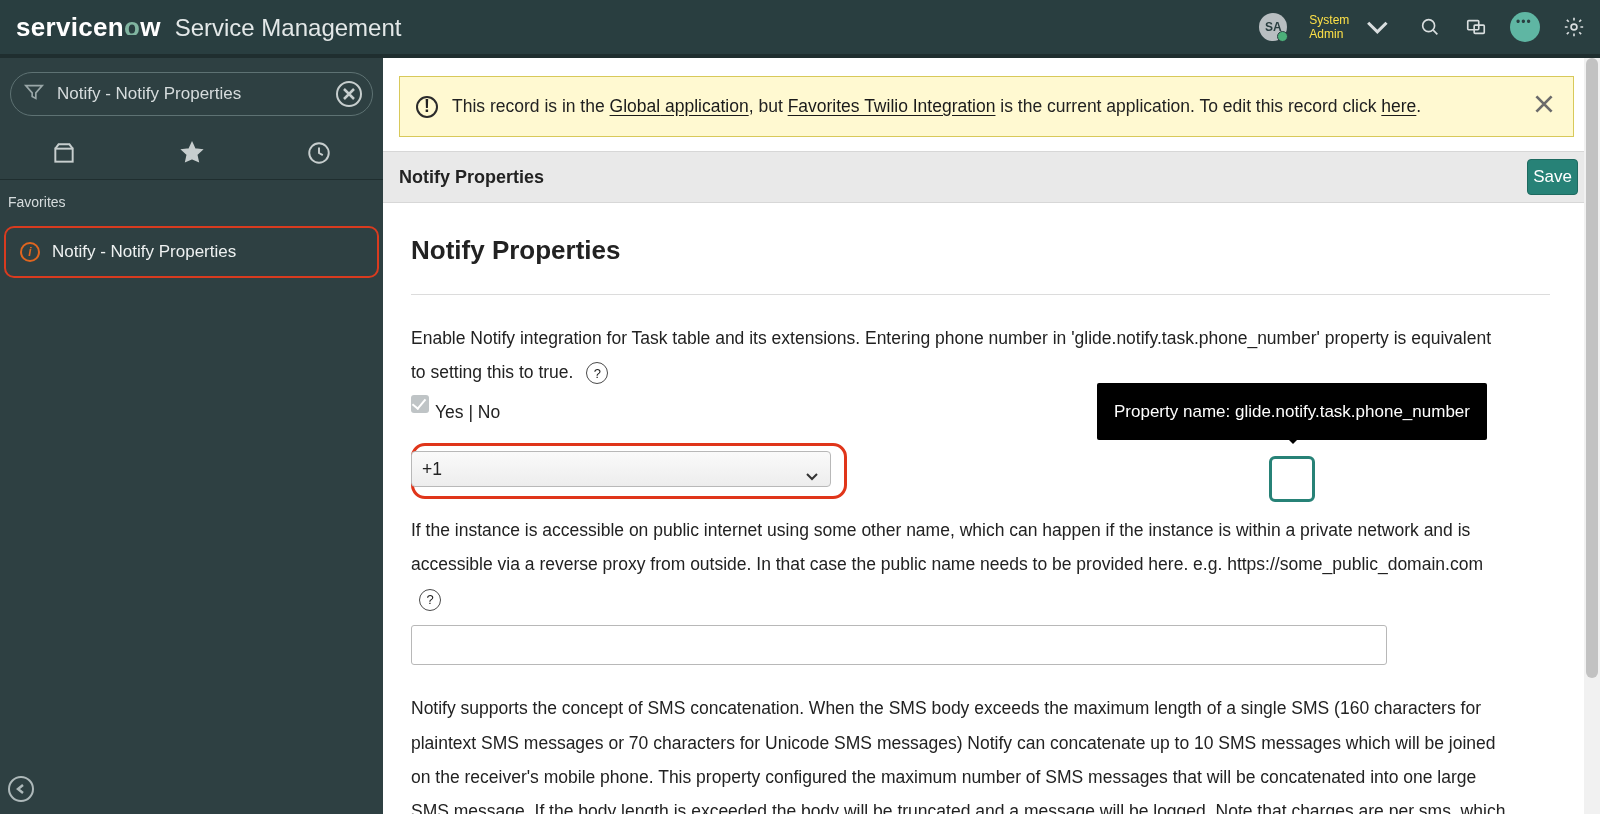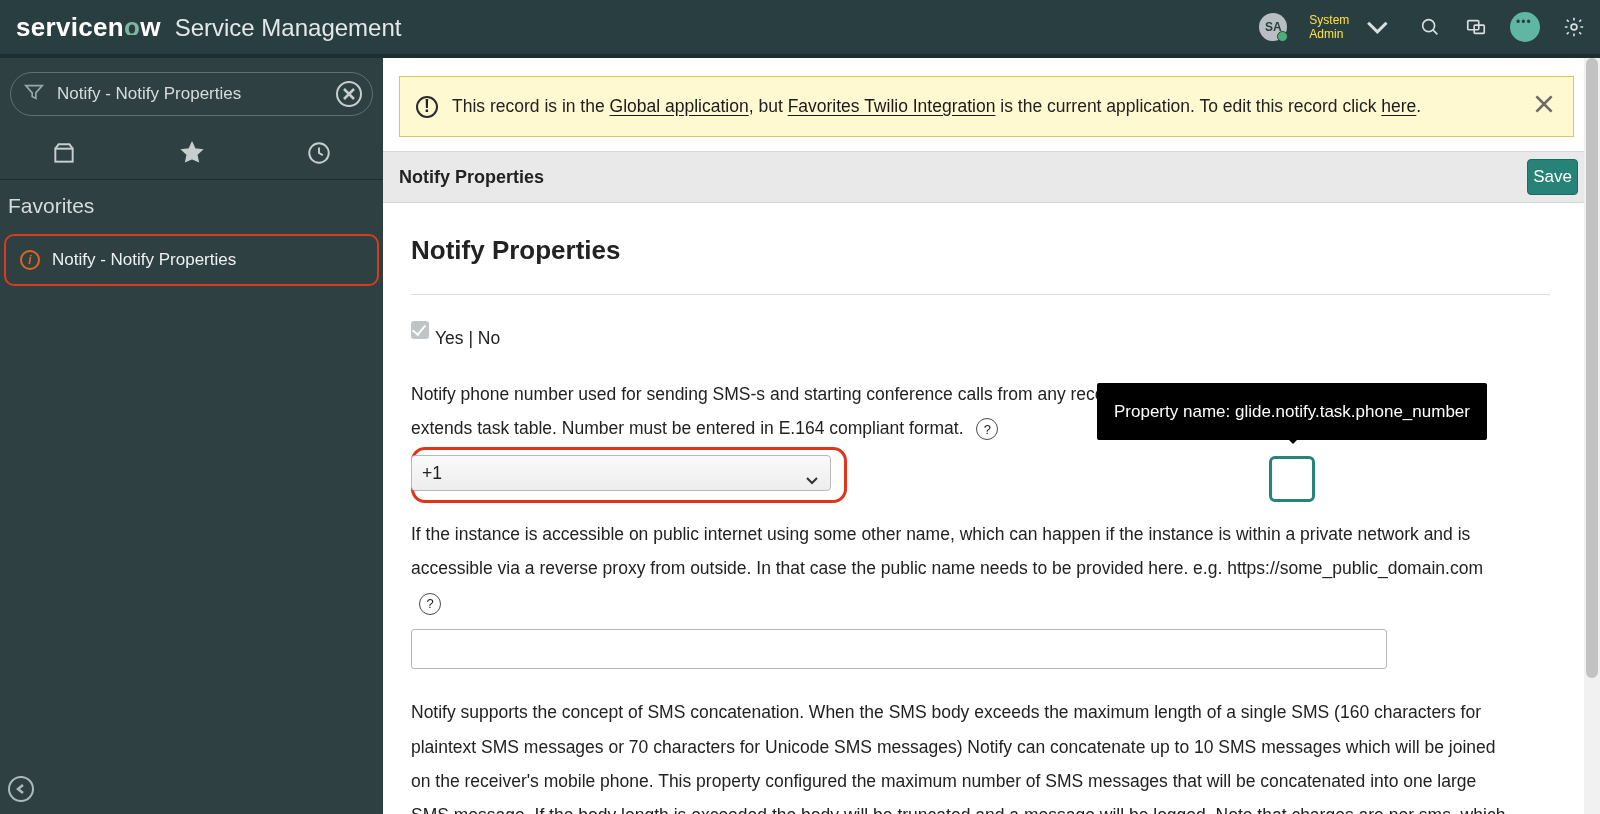--- a/index.html
+++ b/index.html
@@ -38,21 +38,21 @@
     background:#2e4042;
   }
   .filter-pill .funnel svg{ width:22px; height:22px; stroke:#9aa7a8; fill:none; stroke-width:1.8;}
   .filter-pill .txt{ font-size:17px; color:#d6dcdd;}
   .filter-pill .clear{ margin-left:auto; width:26px; height:26px; border:2px solid #c7cece; border-radius:50%; display:flex; align-items:center; justify-content:center; cursor:pointer;}
   .filter-pill .clear svg{width:12px;height:12px;stroke:#c7cece;stroke-width:2.5;}
   .side-tabs{ display:flex; height:54px; border-bottom:1px solid #1f2e2f;}
   .side-tab{ flex:1; display:flex; align-items:center; justify-content:center; cursor:pointer;}
   .side-tab svg{ width:26px; height:26px; stroke:#c7cece; fill:none; stroke-width:1.8;}
   .side-tab.active svg{ fill:#c7cece; stroke:#c7cece;}
-  .fav-head{ padding:14px 8px 10px 8px; font-size:21px; color:#d6dcdd;}
+  .fav-head{ padding:14px 8px 10px 8px; font-size:14px; color:#d6dcdd;}
   .fav-item{
     margin:6px 4px 0 4px; height:52px; border:2.5px solid #d93b1f; border-radius:10px;
     display:flex; align-items:center; gap:12px; padding:0 14px; cursor:pointer;
   }
   .fav-item .info-ico{ width:20px; height:20px; border:2px solid #e0651f; border-radius:50%; display:flex; align-items:center; justify-content:center; color:#e0651f; font-weight:700; font-size:12px; font-style:italic;}
   .fav-item .lbl{ font-size:17px; color:#eef1f1;}
   .collapse-btn{
     position:absolute; left:8px; bottom:12px; width:26px; height:26px; border:2px solid #aeb9ba; border-radius:50%;
     display:flex; align-items:center; justify-content:center; cursor:pointer;
   }
@@ -238,29 +238,29 @@
 
   <div class="page-bar">
     <span class="title">Notify Properties</span>
     <button class="save-btn">Save</button>
   </div>
 
   <div class="content">
     <div class="h1">Notify Properties</div>
     <div class="rule"></div>
 
+    <div class="para">
+      <span>Enable Notify integration for Task table and its extensions. Entering phone number in 'glide.notify.task.phone_number' property is equivalent to setting this to true.</span>
+      <span class="q-ico">?</span>
+    </div>
     <div class="yn">
       <span class="cb"></span>
       <span>Yes | No</span>
     </div>
 
-    <div class="para">
-      <span>Notify phone number used for sending SMS-s and starting conference calls from any record that belongs to the task table or table that extends task table. Number must be entered in E.164 compliant format.</span>
-      <span class="q-ico">?</span>
-    </div>
 
     <div class="tooltip">
       <span>Property name: glide.notify.task.phone_number</span>
     </div>
     <div class="help-target"></div>
 
     <div class="field-wrap" style="position:relative;">
       <div class="combo-hl"></div>
       <div class="combo">
         <span>+1</span>

